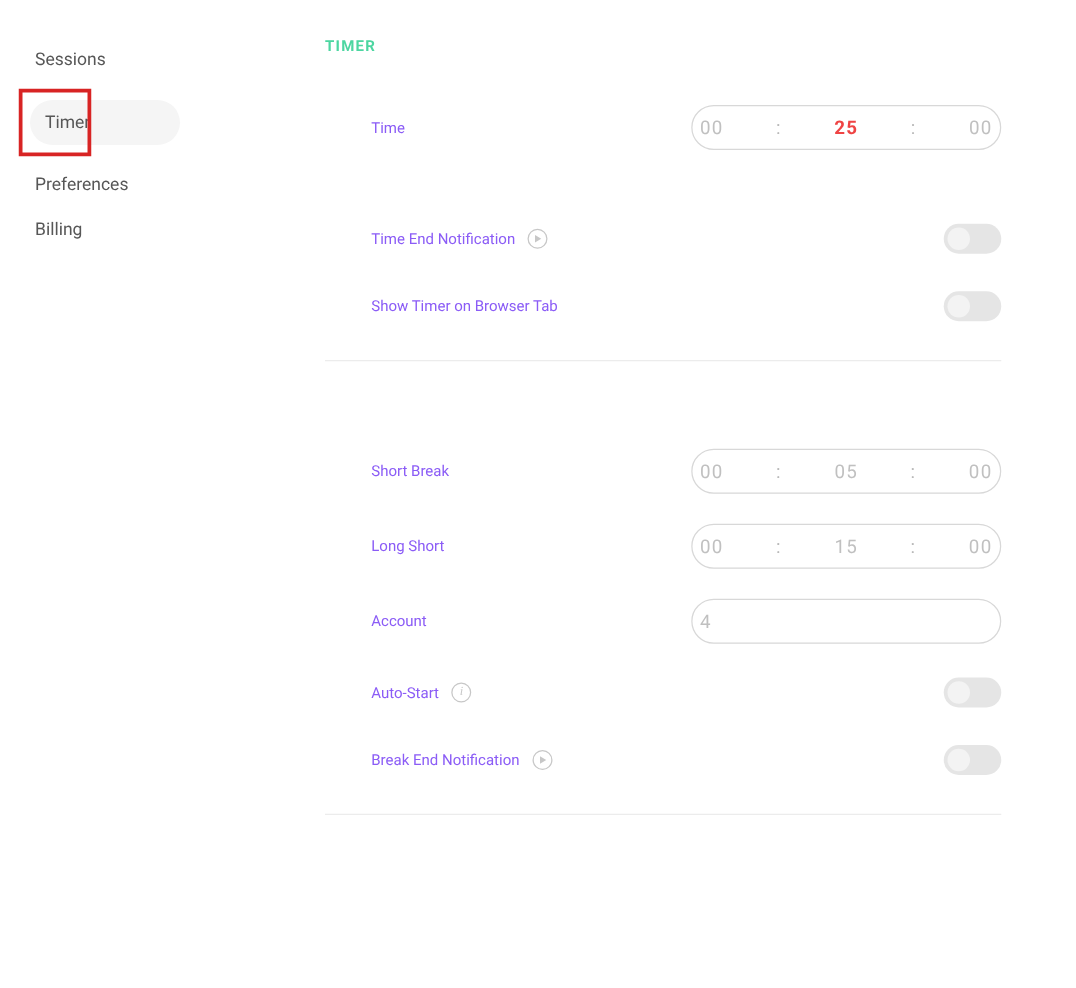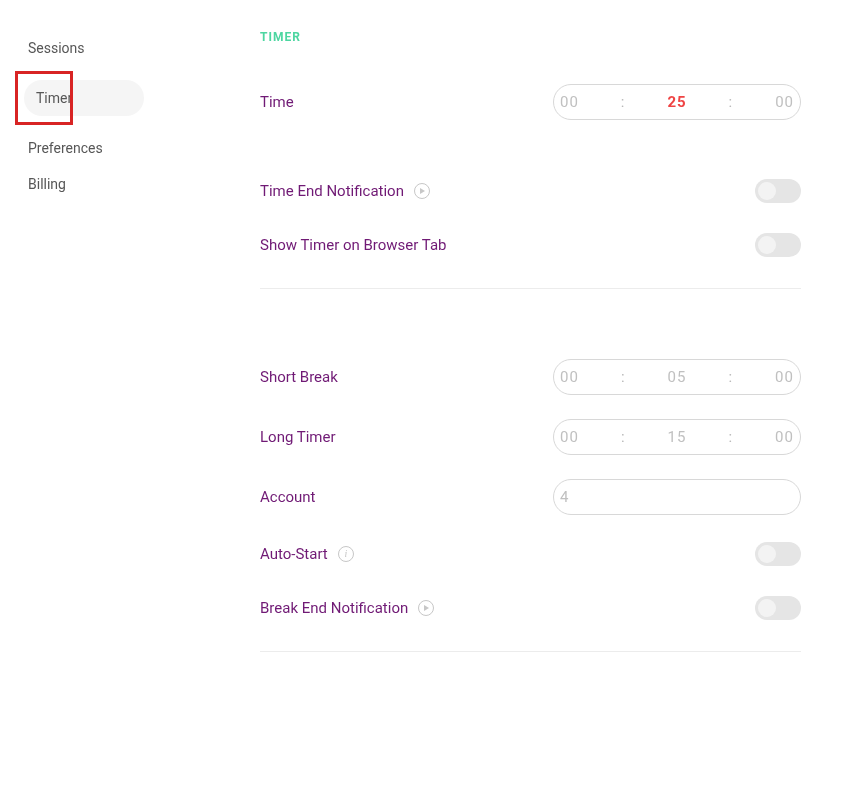--- a/index.html
+++ b/index.html
@@ -40,25 +40,26 @@
     }
     .row {
       display: flex;
       align-items: center;
       justify-content: space-between;
       margin-bottom: 24px;
       min-height: 30px;
     }
     .row.big-gap { margin-bottom: 32px; }
     .label {
-      font-size: 15px;
-      color: #701a75;
+      font-size: 12px;
+      color: #8b5cf6;
       display: flex;
       align-items: center;
       gap: 10px;
+      margin-left: 37px;
     }
     .pill-input {
       width: 248px;
       height: 36px;
       border: 1px solid #d8d8d8;
       border-radius: 18px;
       display: flex;
       align-items: center;
       justify-content: space-between;
       font-size: 15px;
@@ -175,21 +176,21 @@
       <div class="pill-input muted">
         <span class="seg seg-outer">00</span>
         <span class="colon">:</span>
         <span class="seg seg-outer">05</span>
         <span class="colon">:</span>
         <span class="seg seg-outer">00</span>
       </div>
     </div>
 
     <div class="row">
-      <span class="label">Long Timer</span>
+      <span class="label">Long Short</span>
       <div class="pill-input muted">
         <span class="seg seg-outer">00</span>
         <span class="colon">:</span>
         <span class="seg seg-outer">15</span>
         <span class="colon">:</span>
         <span class="seg seg-outer">00</span>
       </div>
     </div>
 
     <div class="row">

